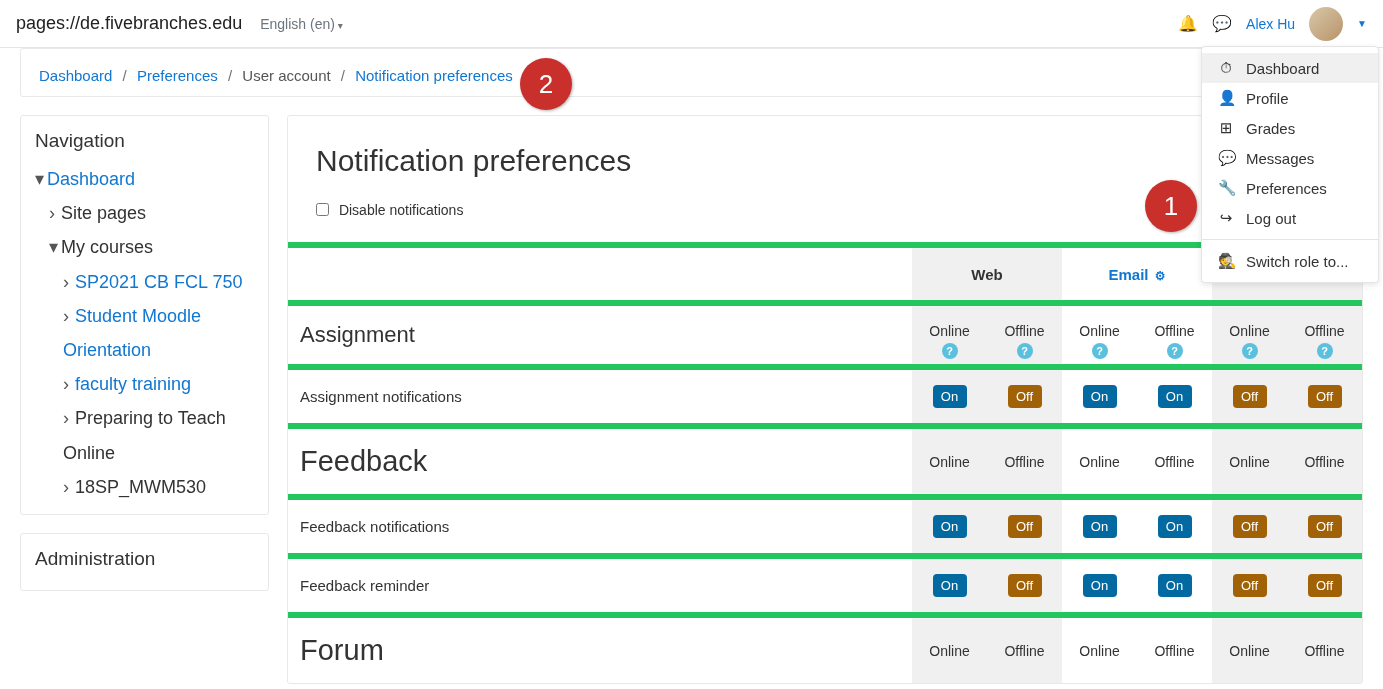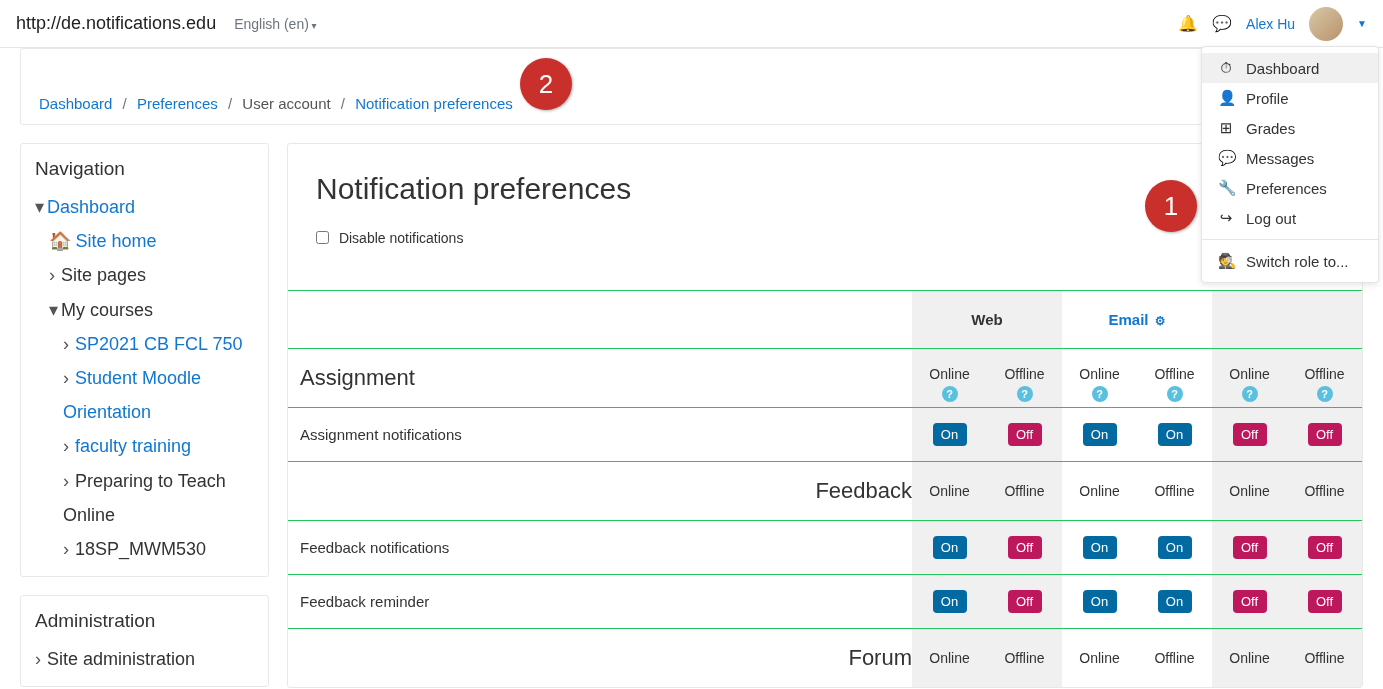--- a/index.html
+++ b/index.html
@@ -14,65 +14,65 @@
   .username { color: #1177d1; }
   .avatar { width: 34px; height: 34px; border-radius: 50%; background: linear-gradient(135deg,#d8c8a8,#b8936a); display:inline-block; }
   .caret-blue { color: #1177d1; font-size: 10px; cursor:pointer; }
   .dropdown { position: absolute; right: 4px; top: 46px; width: 178px; background: #fff; border: 1px solid #e5e5e5; border-radius: 4px; box-shadow: 0 2px 6px rgba(0,0,0,0.1); padding: 6px 0; z-index: 50; }
   .dd-item { display: flex; align-items: center; gap: 12px; padding: 6px 16px; color: #333; cursor: pointer; font-size: 15px; }
   .dd-item.highlight { background: #f0f0f0; }
   .dd-item .dd-icon { width: 16px; text-align: center; color: #333; }
   .dd-sep { height: 1px; background: #e5e5e5; margin: 6px 0; }
   .page-wrap { padding: 0 4px; }
   .crumb-card { margin: 0 16px 18px 16px; padding: 18px 18px 12px 18px; border: 1px solid #e8e8e8; border-radius: 3px; background:#fff; position: relative; }
-  .crumbs { font-size: 15px; margin-top: 28px; }
+  .crumbs { font-size: 15px; }
   .crumbs .sep { color: #6c757d; margin: 0 6px; }
   .crumbs .current { color: #555; }
   .columns { display: flex; gap: 18px; padding: 0 16px; align-items:flex-start; }
   .sidebar { width: 249px; flex-shrink: 0; }
   .sb-card { border: 1px solid #e8e8e8; border-radius: 3px; padding: 14px 14px 10px 14px; margin-bottom: 18px; background:#fff; }
   .sb-title { font-size: 19px; font-weight: 400; color: #333; margin-bottom: 10px; }
   .nav-tree { font-size: 18px; line-height: 1.9; }
   .nav-tree .ind1 { padding-left: 0px; }
   .nav-tree .ind2 { padding-left: 14px; }
   .nav-tree .ind3 { padding-left: 28px; }
   .nav-tree .caret { display:inline-block; width:12px; color:#555; }
   .nav-tree .home-ico { color:#1177d1; margin-right:4px; }
   .nav-tree .node { cursor:pointer; }
   .main { flex: 1; border: 1px solid #e8e8e8; border-radius:3px; padding: 28px 0 0 0; background:#fff; overflow:hidden; }
   .main-inner { padding: 0 28px; }
   h1.pref-title { font-size: 30px; font-weight: 400; color:#333; margin-bottom: 24px; }
-  .disable-row { margin-bottom: 44px; }
+  .disable-row { margin-bottom: 24px; }
   .disable-row input { margin-right: 6px; transform: translateY(1px); }
   .pref-table { width: 100%; border-collapse: collapse; }
-  .pref-table th, .pref-table td { border-top: 1px solid #22c55e; }
+  .pref-table th, .pref-table td { border-top: 6px solid #22c55e; }
   .pref-table thead th { height: 58px; font-weight:600; color:#333; text-align:center; font-size:15px; }
   .pref-table thead th.first { text-align:left; }
   .col-web { background:#f0f0f0; }
   .pref-table thead th.email-head a { color:#1177d1; font-weight:600; }
   .gear { color:#1177d1; font-size:12px; margin-left:2px; }
   .section-row td.first { font-size: 22px; font-weight:400; color:#333; padding: 16px 0 16px 12px; }
   .section-row td.sub { text-align:center; font-size:14px; color:#333; padding-top:12px; }
   .help-ico { display:inline-block; width:16px;height:16px;border-radius:50%;background:#5bc0de;color:#fff;font-size:11px;line-height:16px;text-align:center;margin-top:4px;font-weight:700; cursor:pointer; }
   .data-row td.first { font-size: 15px; padding: 18px 12px 18px 12px; color:#333; }
   .data-row td.cell { text-align:center; }
   .toggle { display:inline-block; min-width:34px; padding: 4px 6px; border-radius:4px; color:#fff; font-size:13px; cursor:pointer; }
   .toggle.on { background:#0369a1; }
-  .toggle.off { background:#be185d; }
+  .toggle.off { background:#a16207; }
   .bubble { position:absolute; width:52px; height:52px; border-radius:50%; background:#c9302c; color:#fff; font-size:26px; font-weight:400; display:flex; align-items:center; justify-content:center; box-shadow: 1px 1px 3px rgba(0,0,0,0.3); z-index:40; }
   .bubble.b1 { right:186px; top:180px; }
   .bubble.b2 { left:520px; top:58px; }
   .section-row-simple td.sub { text-align:center; font-size:14px; color:#333; padding:16px 0; }
-  .section-row-simple td.first { font-size: 22px; font-weight:400; color:#333; padding: 16px 0 16px 12px; text-align: right; }
+  .section-row-simple td.first { font-size: 29px; font-weight:400; color:#333; padding: 16px 0 16px 12px; }
 </style>
 </head>
 <body>
 
 <div class="topbar">
-  <span class="url">http://de.notifications.edu</span>
+  <span class="url">pages://de.fivebranches.edu</span>
   <span class="lang">English (en)</span>
   <div class="top-right">
     <span class="icon-btn">🔔</span>
     <span class="icon-btn">💬</span>
     <span class="username">Alex Hu</span>
     <span class="avatar"></span>
     <span class="caret-blue">▼</span>
   </div>
   <div class="dropdown">
     <div class="dd-item highlight">
@@ -122,37 +122,33 @@
       <a href="#">Notification preferences</a>
     </nav>
   </div>
 
   <div class="columns">
     <aside class="sidebar">
       <div class="sb-card">
         <div class="sb-title">Navigation</div>
         <div class="nav-tree">
           <div class="ind1 node"><span class="caret">▾</span><a href="#">Dashboard</a></div>
-          <div class="ind2 node"><span class="home-ico">🏠</span><a href="#">Site home</a></div>
           <div class="ind2 node"><span class="caret">›</span><span>Site pages</span></div>
           <div class="ind2 node"><span class="caret">▾</span><span>My courses</span></div>
           <div class="ind3 node"><span class="caret">›</span><a href="#">SP2021 CB FCL 750</a></div>
           <div class="ind3 node"><span class="caret">›</span><a href="#">Student Moodle</a></div>
           <div class="ind3 node" style="padding-left:28px;"><a href="#">Orientation</a></div>
           <div class="ind3 node"><span class="caret">›</span><a href="#">faculty training</a></div>
           <div class="ind3 node"><span class="caret">›</span><span>Preparing to Teach</span></div>
           <div class="ind3 node" style="padding-left:28px;"><span>Online</span></div>
           <div class="ind3 node"><span class="caret">›</span><span>18SP_MWM530</span></div>
         </div>
       </div>
       <div class="sb-card">
         <div class="sb-title">Administration</div>
-        <div class="nav-tree">
-          <div class="ind1 node"><span class="caret">›</span><span>Site administration</span></div>
-        </div>
       </div>
     </aside>
 
     <main class="main">
       <div class="main-inner">
         <h1 class="pref-title">Notification preferences</h1>
         <div class="disable-row">
           <label>
             <input type="checkbox" style="">
             <span>Disable notifications</span>

